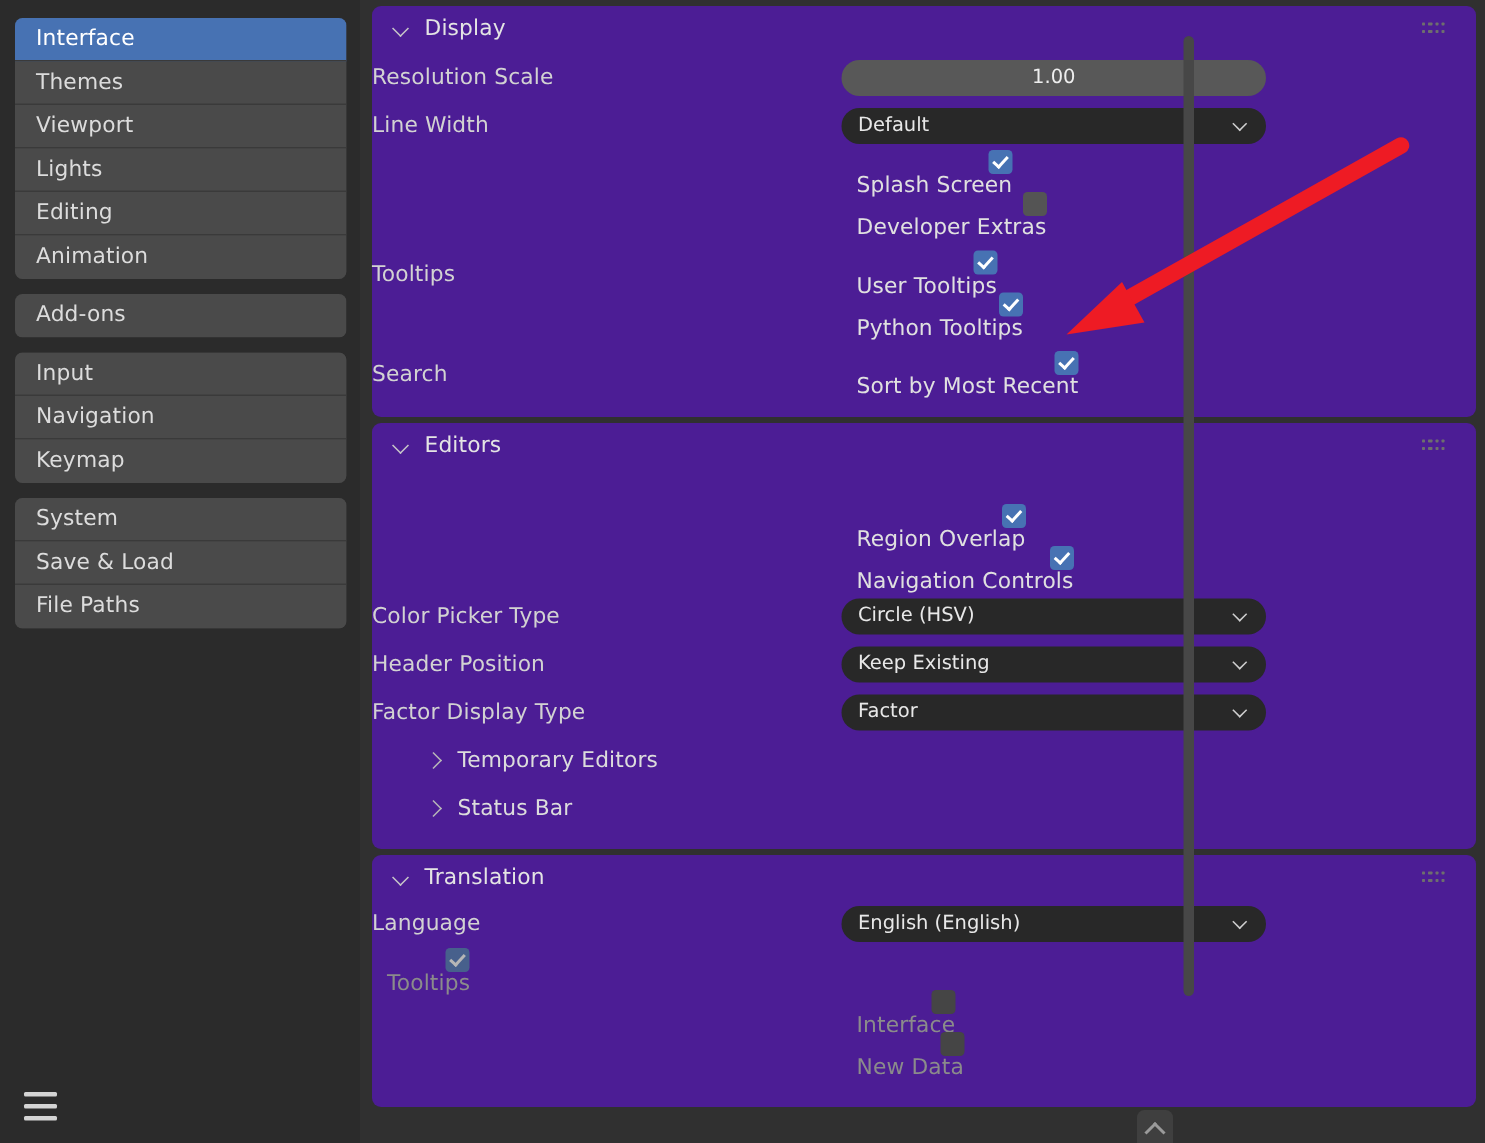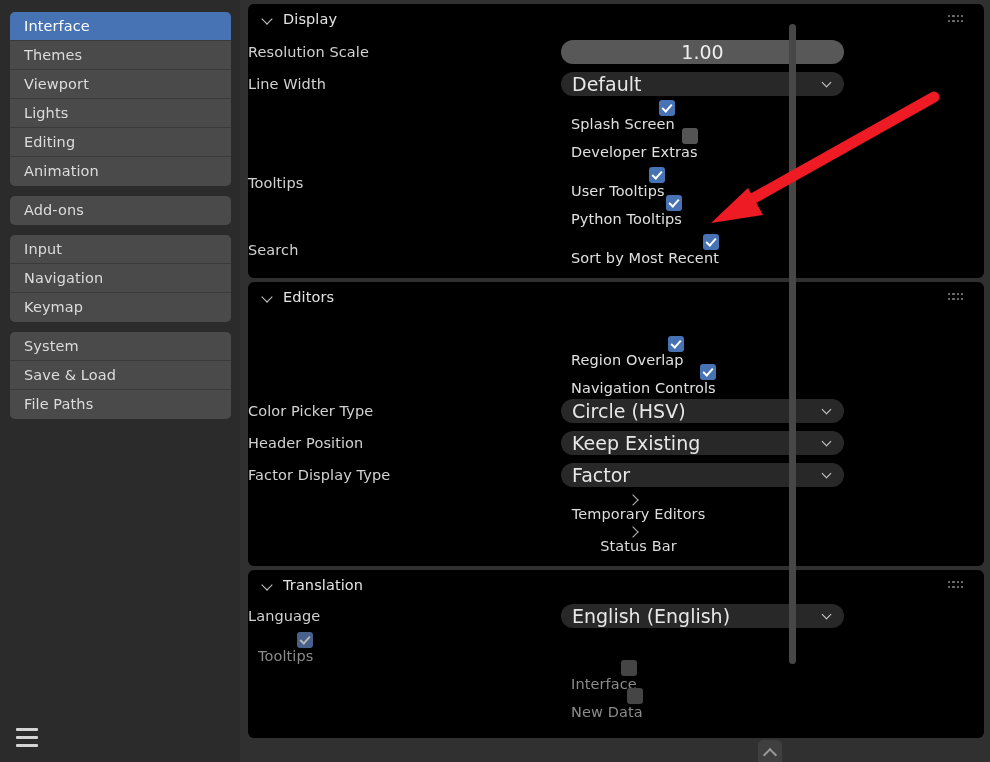--- a/index.html
+++ b/index.html
@@ -81,21 +81,21 @@
     position: absolute;
     left: 240px; top: 0;
     width: 750px;
     height: 762px;
     background: #303030;
     padding: 4px 6px 0 8px;
   }
 
   .panel {
     position: relative;
-    background: #000000;
+    background: #4c1d95;
     border-radius: 6px;
     margin-bottom: 4px;
     padding: 0 0 12px 0;
   }
 
   .panel-header {
     height: 30px;
     display: flex;
     align-items: center;
     padding-left: 14px;
@@ -173,21 +173,21 @@
   }
   .lbl.dim { color: #8f8f8f; }
 
   .field {
     width: 283px;
     height: 24px;
     border-radius: 12px;
     display: flex;
     align-items: center;
     position: relative;
-    font-size: 19px;
+    font-size: 13px;
     cursor: pointer;
   }
   .field.slider {
     background: #585858;
     justify-content: center;
     color: #eeeeee;
   }
   .field.dropdown {
     background: #282828;
     color: #e8e8e8;
@@ -248,21 +248,20 @@
   }
   .cb-label.dim { color: #8b8b8b; }
 
   .subpanel-row {
     display: flex;
     align-items: center;
     height: 26px;
     padding-left: 36px;
     cursor: pointer;
     margin-top: 6px;
-    flex-direction: column;
   }
   .subpanel-label {
     margin-left: 9px;
     font-size: 14.5px;
     color: #dcdcdc;
     letter-spacing: .1px;
   }
 
   
   .scrollbar-track {

